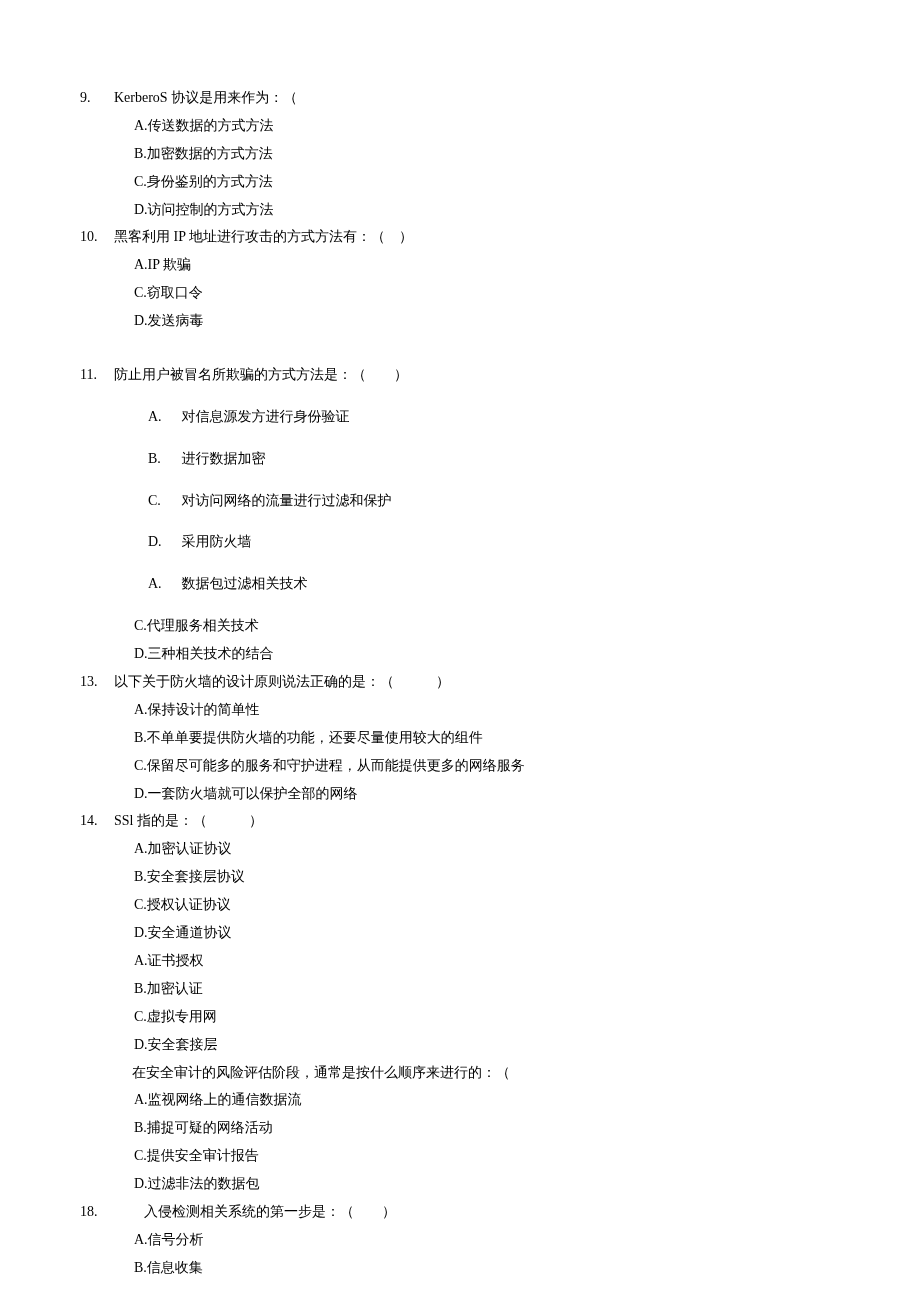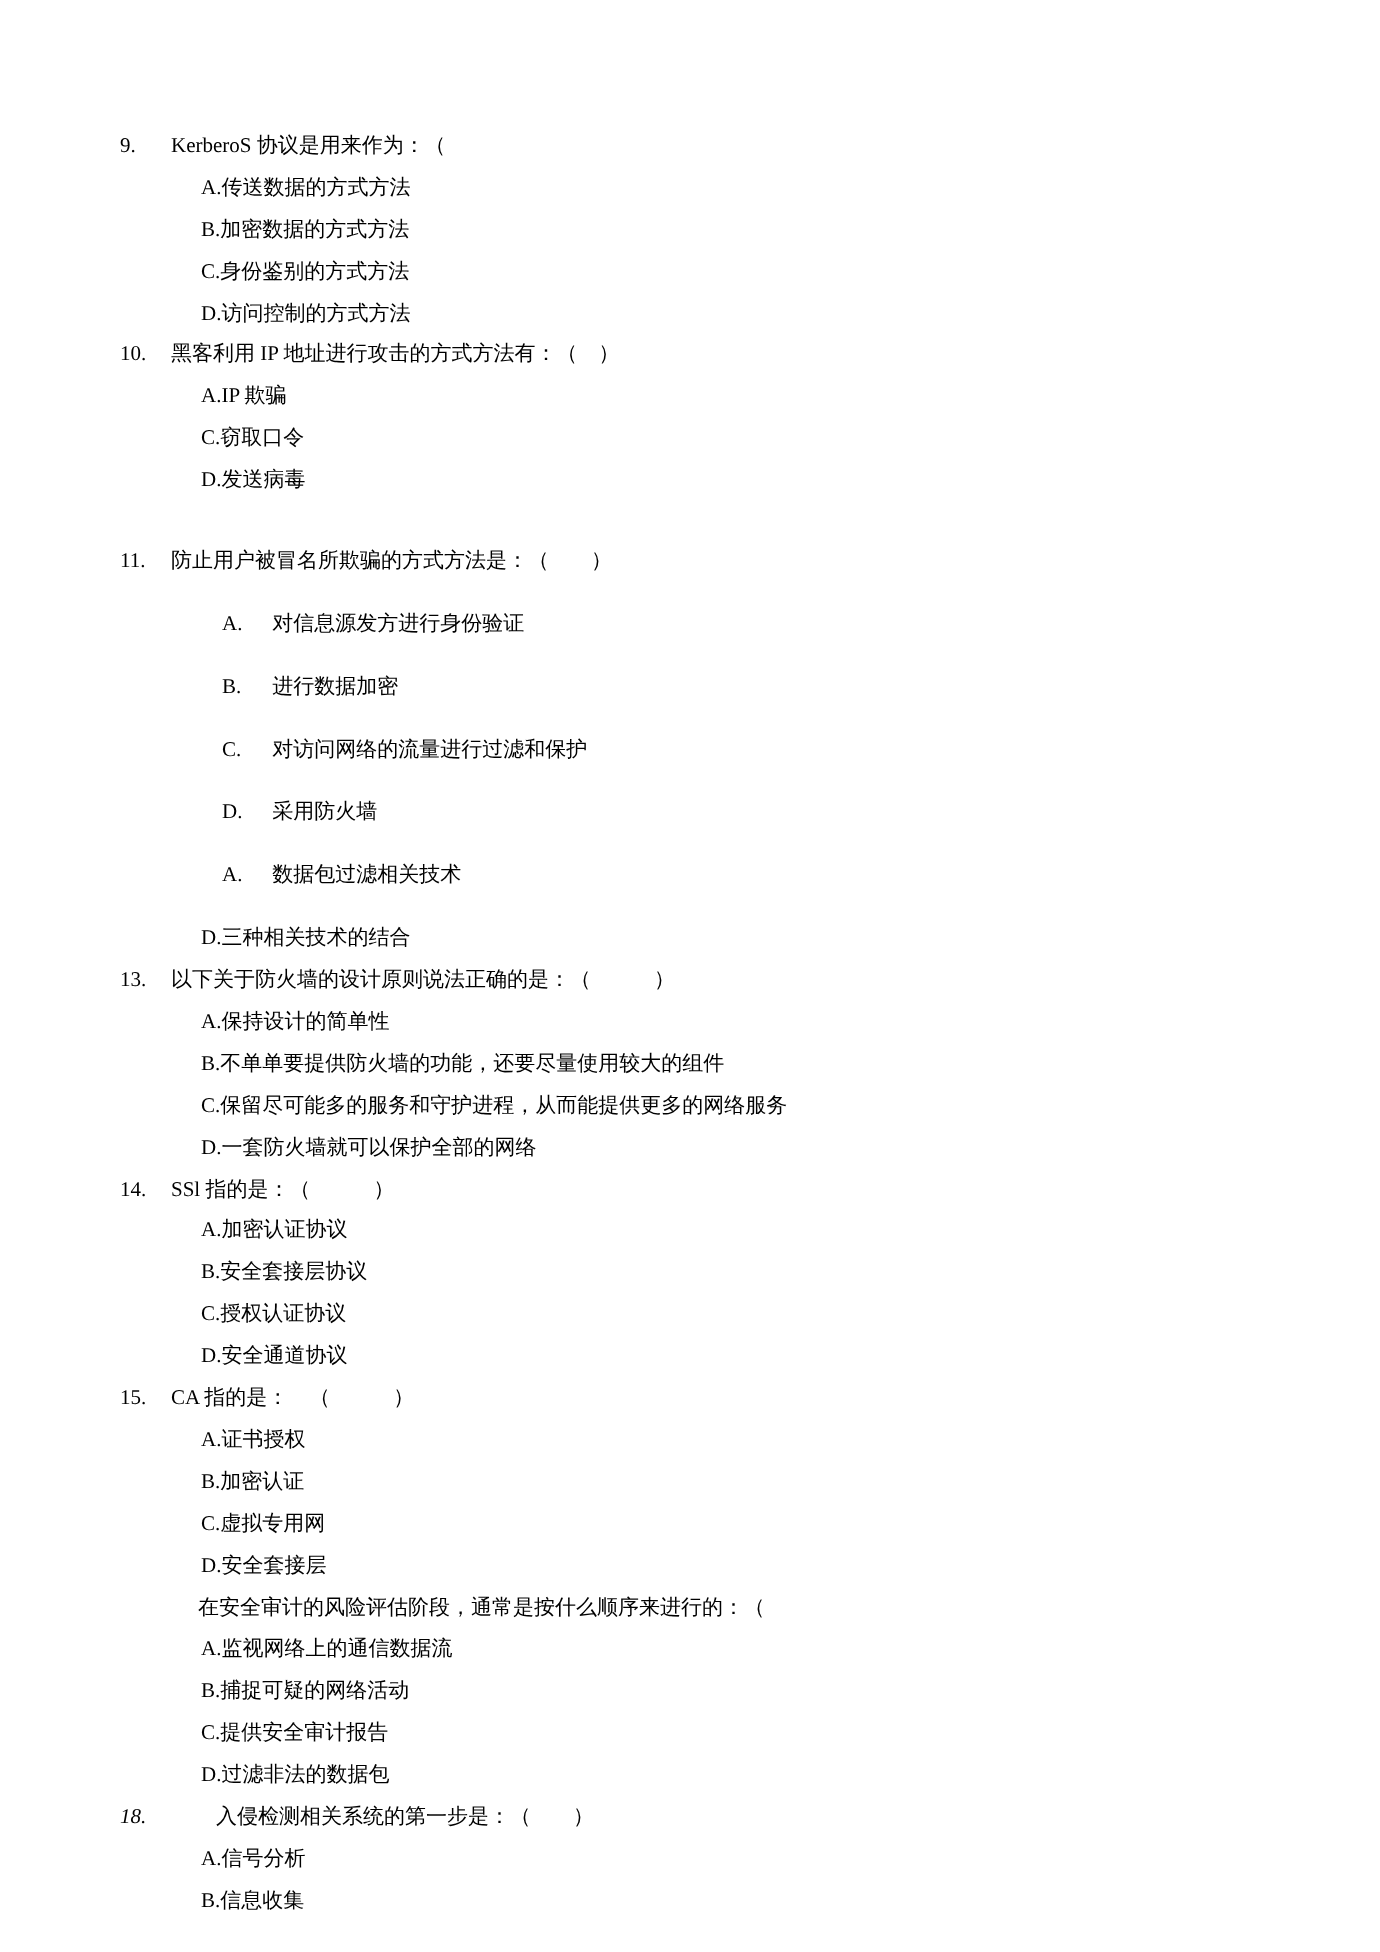--- a/index.html
+++ b/index.html
@@ -24,21 +24,20 @@
     display: flex;
     margin: 0;
   }
   .q-num {
     min-width: 34px;
     text-align: left;
   }
   .q-num-wide {
     min-width: 50px;
     text-align: left;
-    font-style: italic;
   }
   .q-stem {
     flex: 1;
   }
   .opts {
     padding-left: 52px;
   }
   .opt-line {
     margin: 2px;
   }
@@ -113,20 +112,21 @@
       </div>
     </div>
   </div>
 
   <div class="q-block">
     <div class="opts">
       <div class="opt-line-indent">
         <span class="opt-letter-wide">A.</span>
         <span>数据包过滤相关技术</span>
       </div>
+      <div class="opt-line">C.代理服务相关技术</div>
       <div class="opt-line">D.三种相关技术的结合</div>
     </div>
   </div>
 
   <div class="q-block">
     <div class="q-line">
       <span class="q-num">13.</span>
       <span class="q-stem">以下关于防火墙的设计原则说法正确的是：（   ）</span>
     </div>
     <div class="opts">
@@ -144,24 +144,20 @@
     </div>
     <div class="opts">
       <div class="opt-line">A.加密认证协议</div>
       <div class="opt-line">B.安全套接层协议</div>
       <div class="opt-line">C.授权认证协议</div>
       <div class="opt-line">D.安全通道协议</div>
     </div>
   </div>
 
   <div class="q-block">
-    <div class="q-line">
-      <span class="q-num">15.</span>
-      <span class="q-stem">CA 指的是： （   ）</span>
-    </div>
     <div class="opts">
       <div class="opt-line">A.证书授权</div>
       <div class="opt-line">B.加密认证</div>
       <div class="opt-line">C.虚拟专用网</div>
       <div class="opt-line">D.安全套接层</div>
     </div>
   </div>
 
   <div class="q-block">
     <div class="no-num">在安全审计的风险评估阶段，通常是按什么顺序来进行的：（</div>

